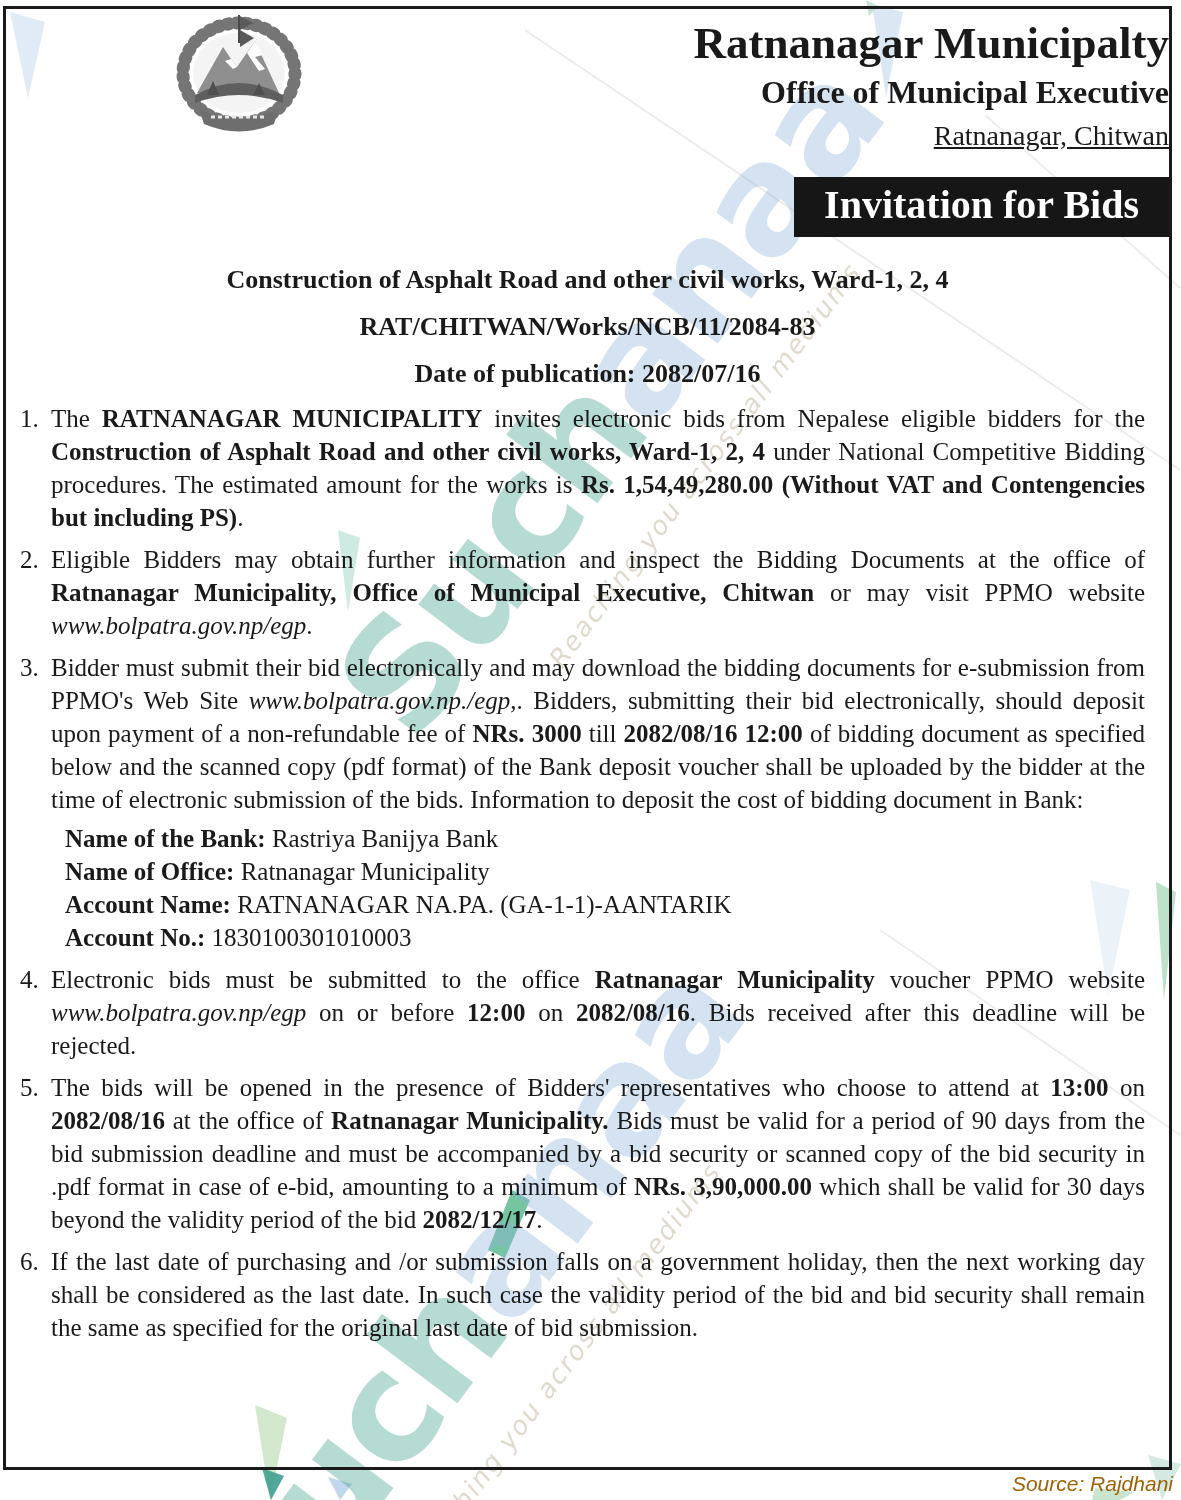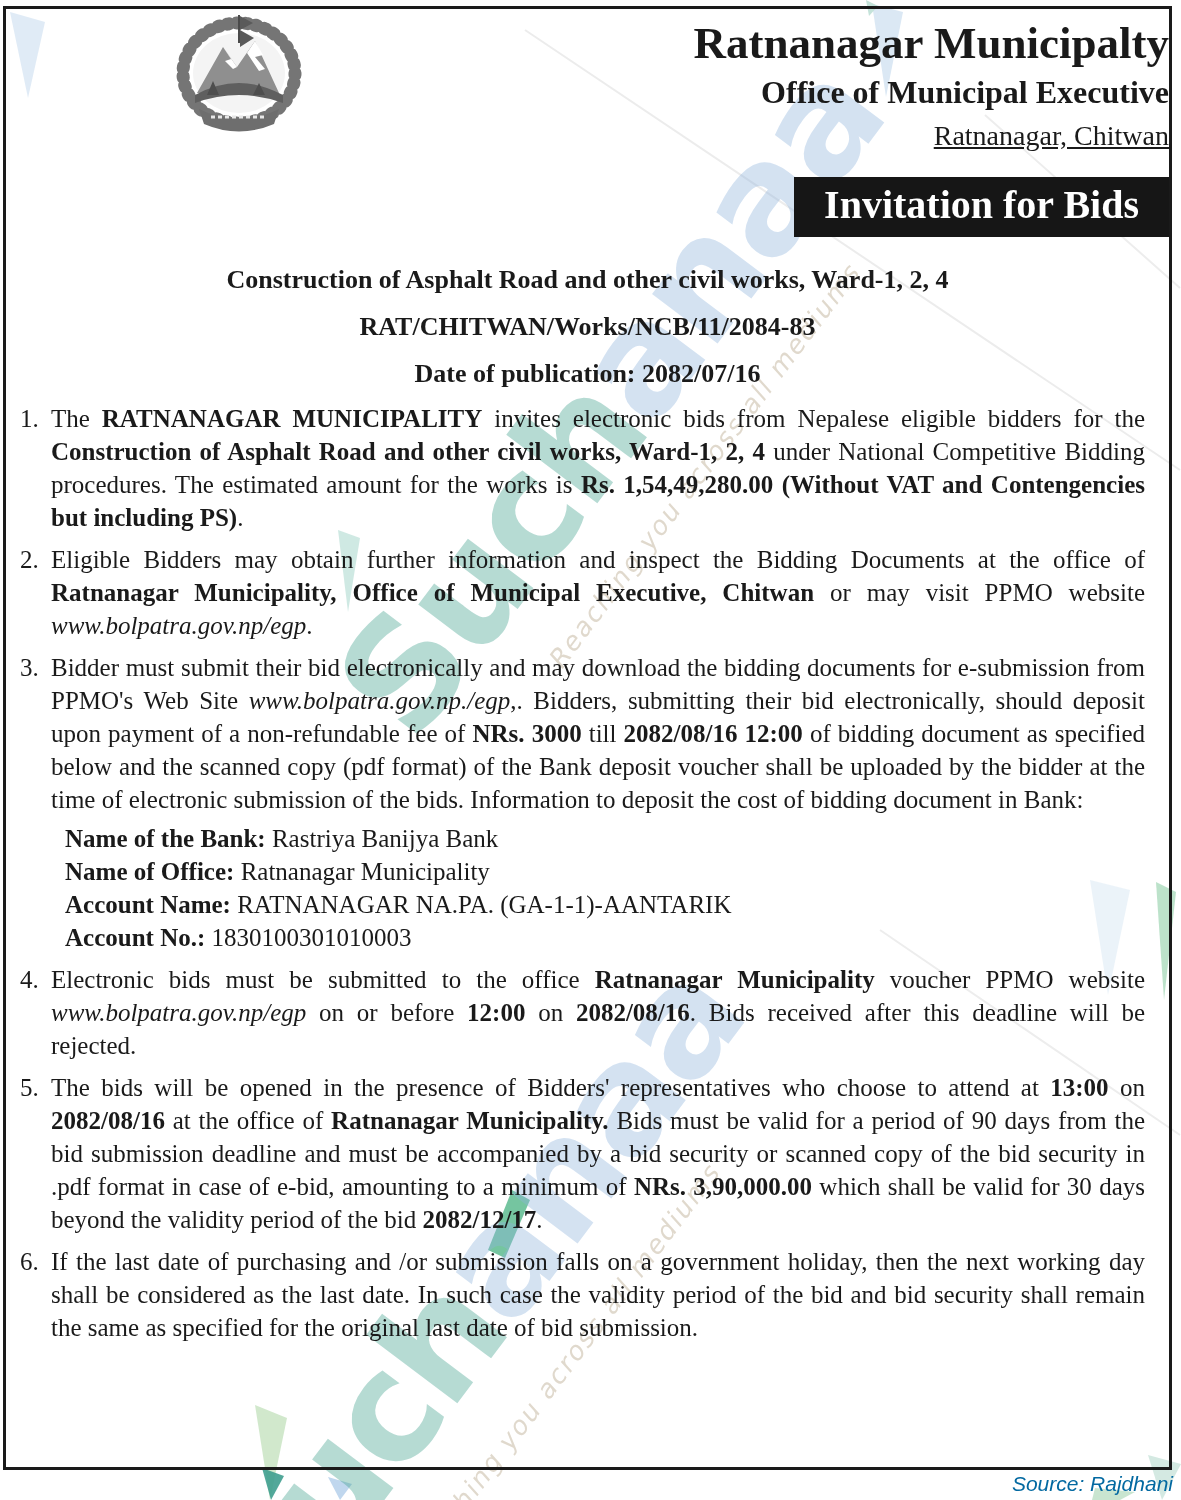--- a/index.html
+++ b/index.html
@@ -48,21 +48,21 @@
   .sec-item{display:flex;margin-top:9px;}
   .sec-item .num{flex:none;width:45px;padding-left:14px;box-sizing:border-box;}
   .sec-item .txt{flex:1;text-align:justify;padding-right:24px;}
   .b{font-weight:bold;}
   .bi{font-weight:normal;font-style:italic;}
   .bank{margin:6px 12px 6px 59px;line-height:33px;}
   
   #source{
     position:absolute;right:8px;top:1472px;z-index:4;
     font-family:"Liberation Sans", sans-serif;font-style:italic;
-    font-size:21px;color:#0369a1;
+    font-size:21px;color:#a16207;
   }
 </style>
 </head>
 <body>
 
 <svg id="decor" width="1181" height="1500" viewBox="0 0 1181 1500">
   <line x1="525" y1="30" x2="1180" y2="470" stroke="#ececec" stroke-width="2"></line>
   <line x1="985" y1="115" x2="1180" y2="288" stroke="#ededed" stroke-width="2"></line>
   <line x1="880" y1="930" x2="1180" y2="1135" stroke="#ededed" stroke-width="2"></line>
   <polygon points="10,12 45,22 28,98" fill="#dbe8f4" opacity="0.85"></polygon>

